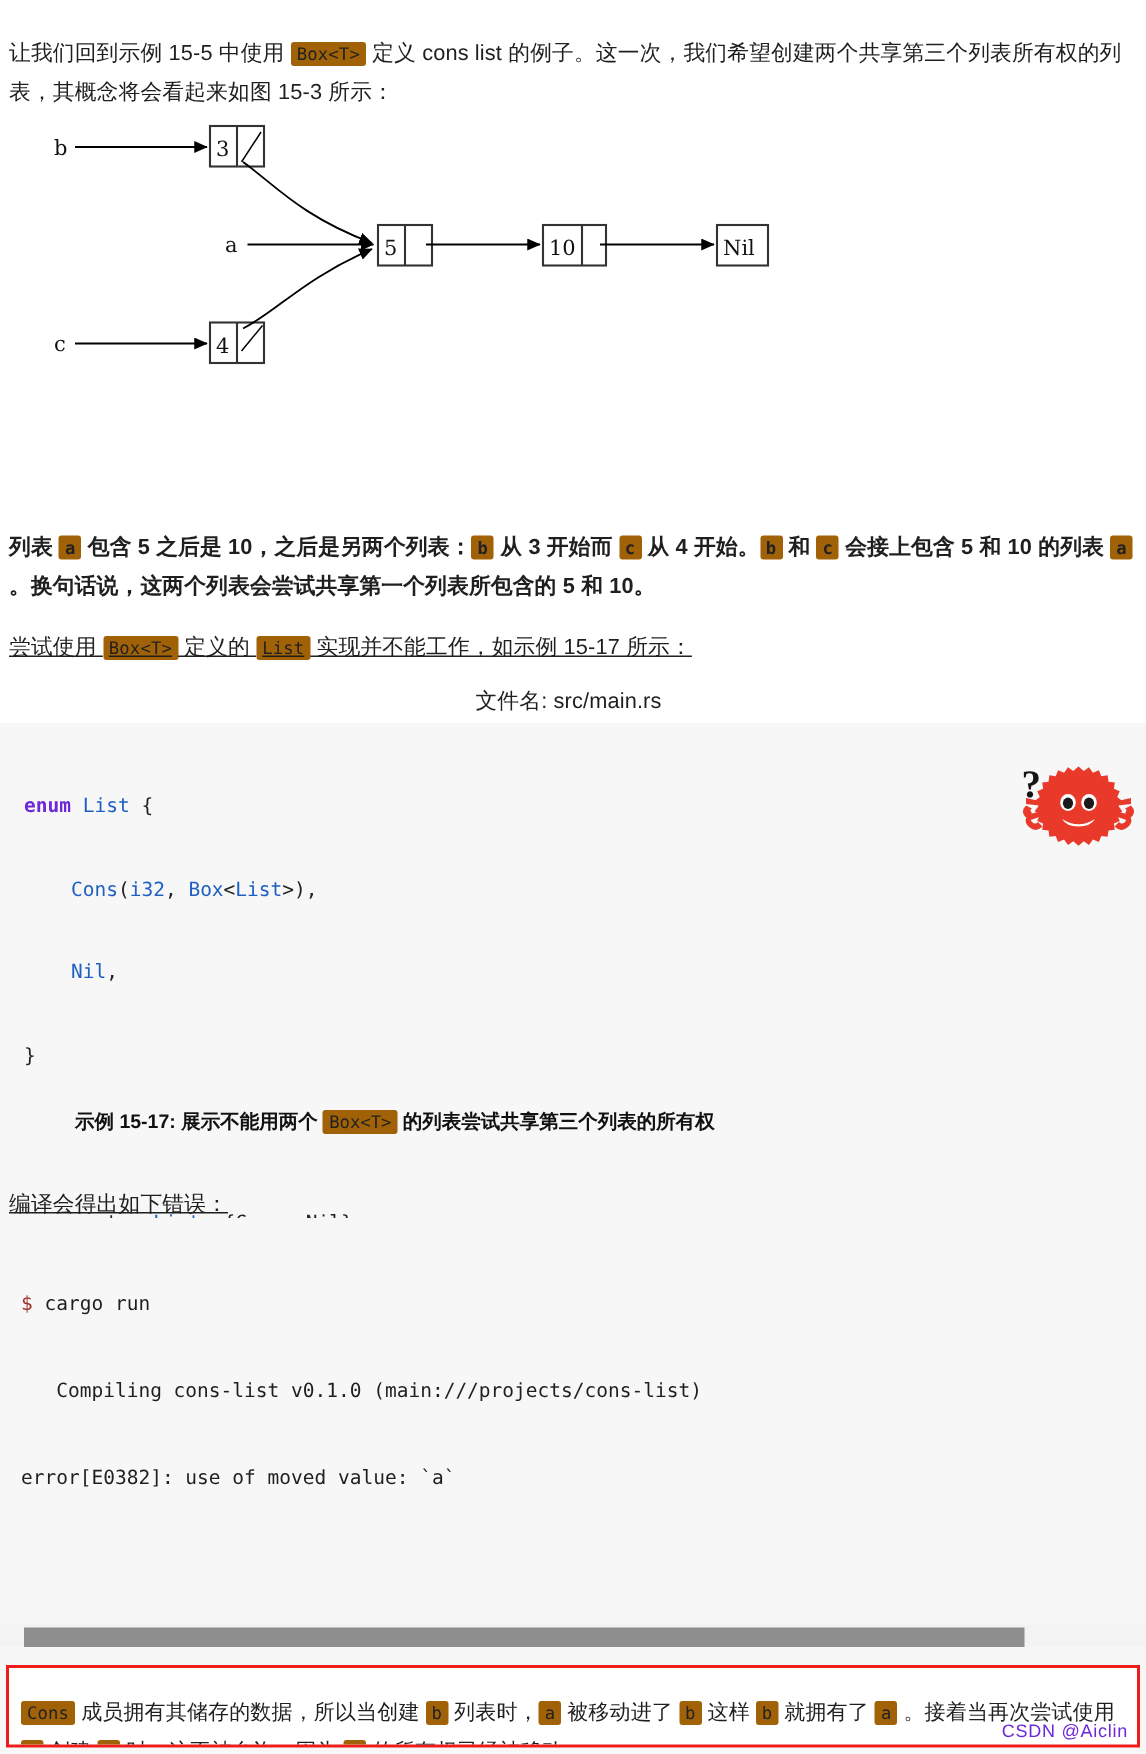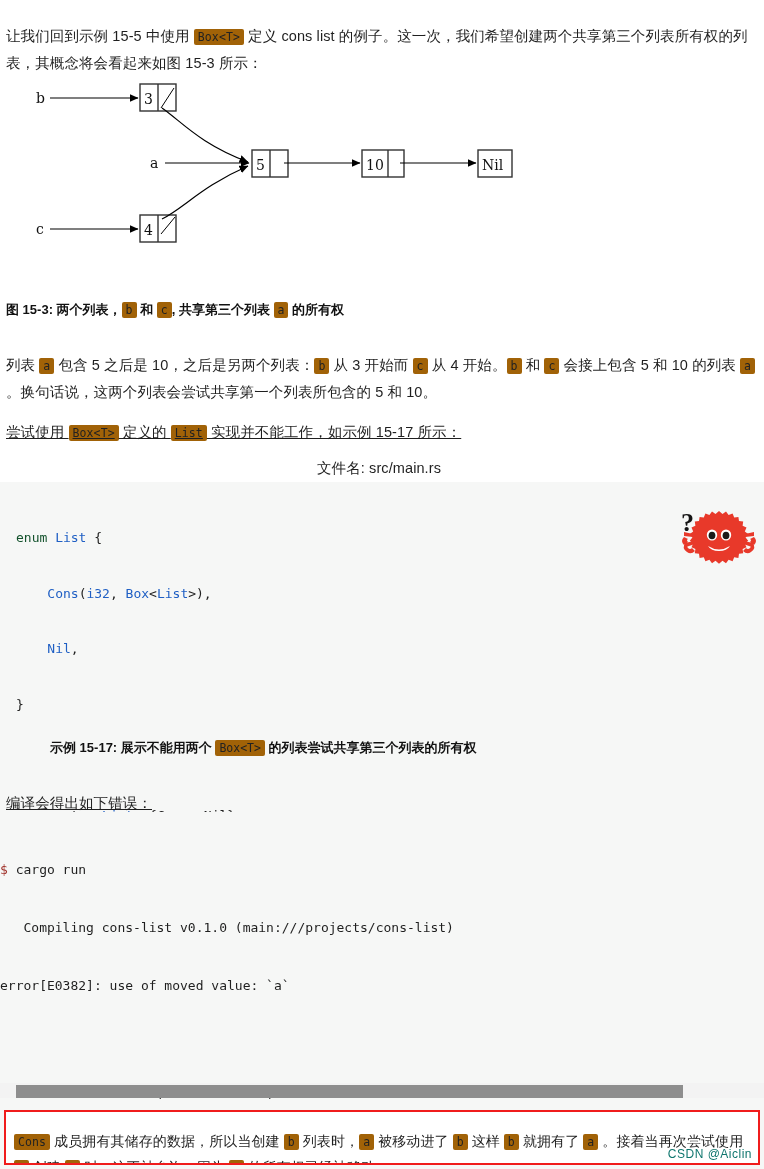--- a/index.html
+++ b/index.html
@@ -52,21 +52,21 @@
     left: 6px; top: 300px; width: 752px;
     font-size: 13px;
     font-weight: bold;
     color: #111;
     line-height: 20px;
   }
   .fig-caption code.inl { font-weight: normal; }
 
   .body-p1 {
     position: absolute;
-    left: 6px; top: 337px; width: 752px;
+    left: 6px; top: 337px; width: 752px; font-weight: bold;
   }
   .body-p2 {
     position: absolute;
     left: 6px; top: 404px; width: 752px; text-decoration: underline;
   }
   .filename {
     position: absolute;
     left: 3px; top: 440px; width: 752px; text-align: center;
   }
 
@@ -78,21 +78,21 @@
     box-sizing: border-box;
     background: #f6f7f6;
     padding: 10px 16px 10px 16px;
     font-family: "DejaVu Sans Mono", "Liberation Mono", monospace;
     font-size: 13px;
     line-height: 18.5px;
     color: #222;
     white-space: pre;
   }
   .codeblock .ln { display: block; min-height: 18.5px; }
-  .kw    { color: #14532d; }
+  .kw    { color: #6d28d9; font-weight: bold; }
   .ty    { color: #1f5fc4; }
   .fnname{ color: #1f5fc4; }
   .num   { color: #b35000; }
 
   
   .ferris {
     position: absolute;
     left: 680px; top: 508px;
     width: 78px; height: 56px;
   }
@@ -122,21 +122,21 @@
   }
 
   
   .terminal {
     position: absolute;
     left: 0; top: 812px;
     width: 683px;
     height: 268px;
     box-sizing: border-box;
     background: #f6f7f6;
-    padding: 10px 14px 0 0;
+    padding: 10px 14px 0 14px;
     font-family: "DejaVu Sans Mono", "Liberation Mono", monospace;
     font-size: 13px;
     line-height: 19.2px;
     color: #1f1f1f;
     white-space: pre;
     overflow: hidden;
   }
   .terminal .ln { display: block; min-height: 19.2px; }
   .prompt { color: #a0322a; }
 
@@ -164,21 +164,21 @@
     border: 2px solid #f01c1c;
     background: #ffffff;
     padding: 3px 8px;
     overflow: hidden;
   }
   .note-box .para { font-size: 14px; line-height: 25px; }
   .watermark {
     position: absolute;
     right: 6px; bottom: 2px;
     font-size: 12px;
-    color: #0f766e;
+    color: #6d28d9;
     font-family: "Liberation Sans", sans-serif;
     letter-spacing: 0.5px;
   }
 </style>
 </head>
 <body>
 
 <div class="page">
 
   <p class="para intro"><span>让我们回到示例 15-5 中使用 </span><code class="inl">Box&lt;T&gt;</code><span> 定义 cons list 的例子。这一次，我们希望创建两个共享第三个列表所有权的列表，其概念将会看起来如图 15-3 所示：</span></p>
@@ -236,21 +236,20 @@
 
       <path d="M162,157 C184,146 202,124 248,104" fill="none" stroke="#000" stroke-width="1.2" marker-end="url(#arr)"></path>
       <line x1="161" y1="172" x2="175" y2="155" stroke="#000" stroke-width="1"></line>
 
       <line x1="284" y1="101" x2="360" y2="101" stroke="#000" stroke-width="1.2" marker-end="url(#arr)"></line>
 
       <line x1="400" y1="101" x2="476" y2="101" stroke="#000" stroke-width="1.2" marker-end="url(#arr)"></line>
     </svg>
   </div>
 
-  <div class="fig-caption"><span>图 15-3: 两个列表，</span><code class="inl">b</code><span> 和 </span><code class="inl">c</code><span>, 共享第三个列表 </span><code class="inl">a</code><span> 的所有权</span></div>
 
   <p class="para body-p1"><span>列表 </span><code class="inl">a</code><span> 包含 5 之后是 10，之后是另两个列表：</span><code class="inl">b</code><span> 从 3 开始而 </span><code class="inl">c</code><span> 从 4 开始。</span><code class="inl">b</code><span> 和 </span><code class="inl">c</code><span> 会接上包含 5 和 10 的列表 </span><code class="inl">a</code><span> 。换句话说，这两个列表会尝试共享第一个列表所包含的 5 和 10。</span></p>
 
   <p class="para body-p2"><span>尝试使用 </span><code class="inl">Box&lt;T&gt;</code><span> 定义的 </span><code class="inl">List</code><span> 实现并不能工作，如示例 15-17 所示：</span></p>
 
   <p class="para filename">文件名: src/main.rs</p>
 
   <div class="codeblock">
     <span class="ln"><span class="kw">enum</span> <span class="ty">List</span> {</span>
     <span class="ln">    <span class="ty">Cons</span>(<span class="ty">i32</span>, <span class="ty">Box</span>&lt;<span class="ty">List</span>&gt;),</span>

